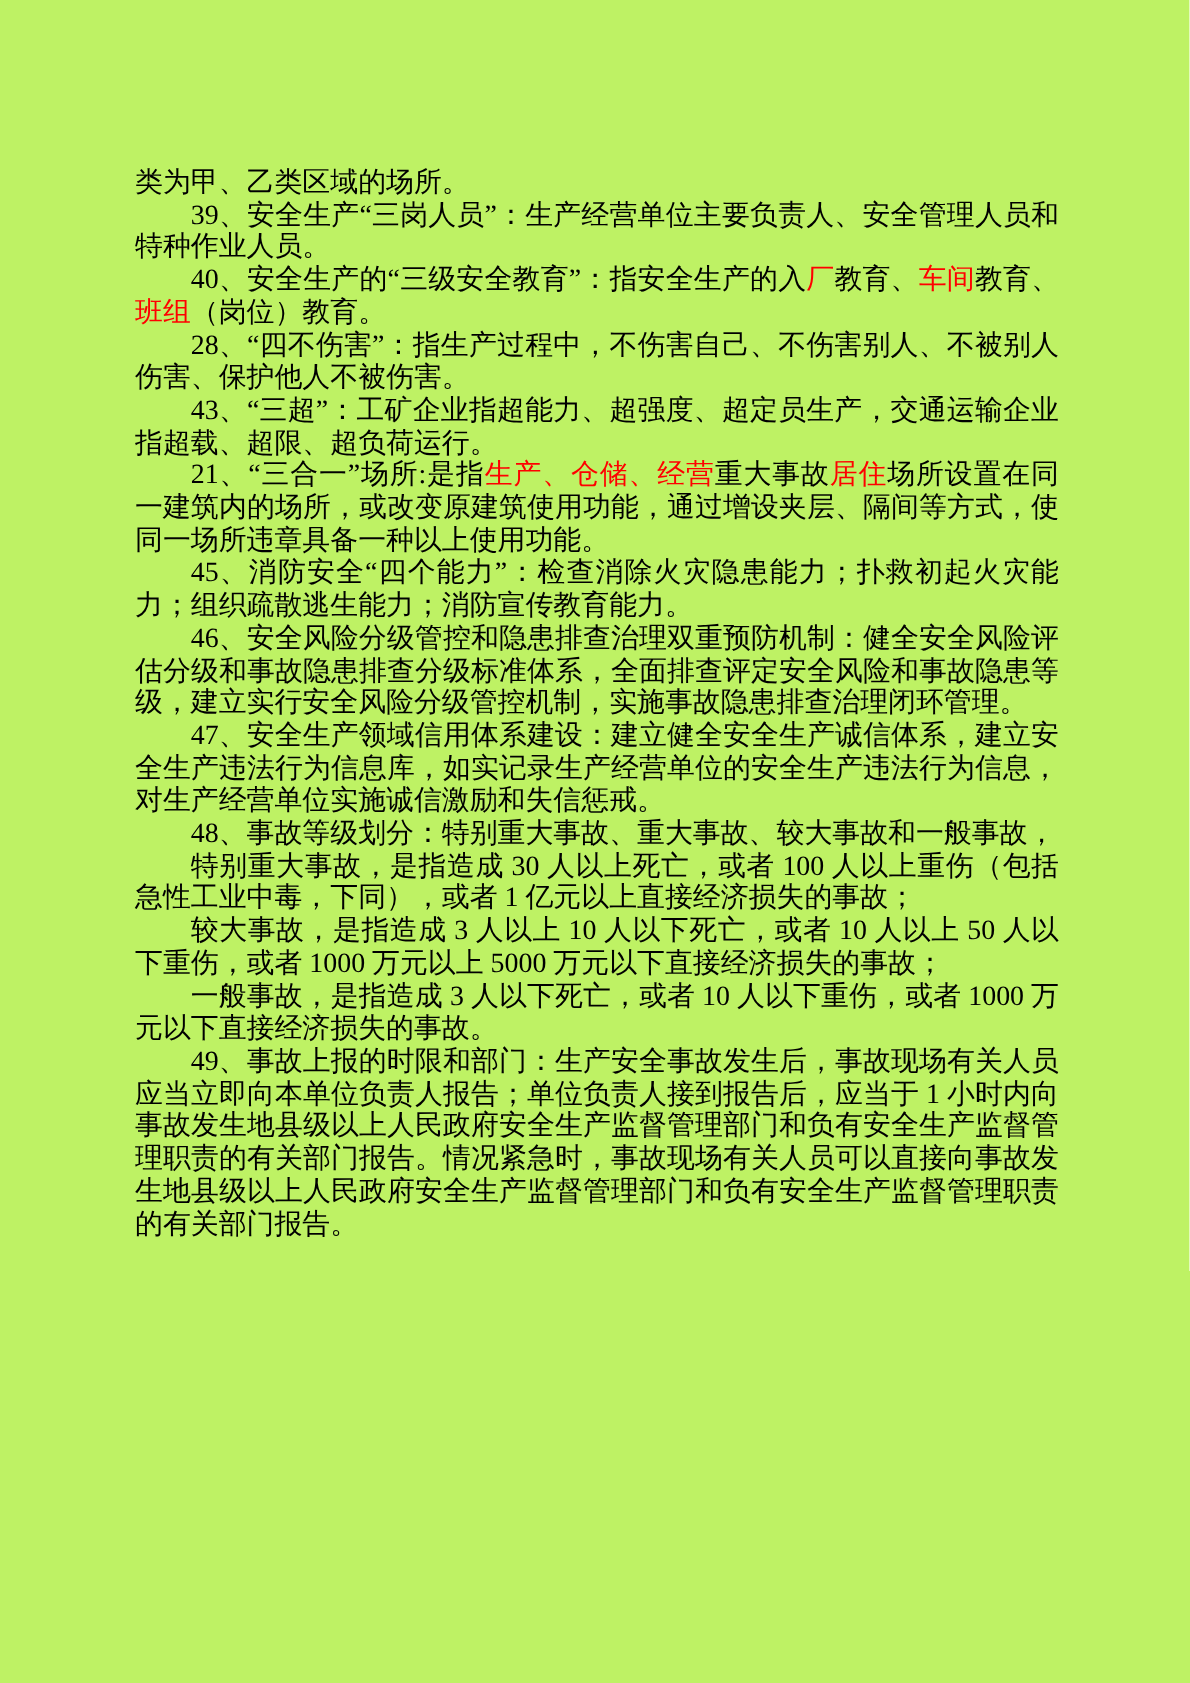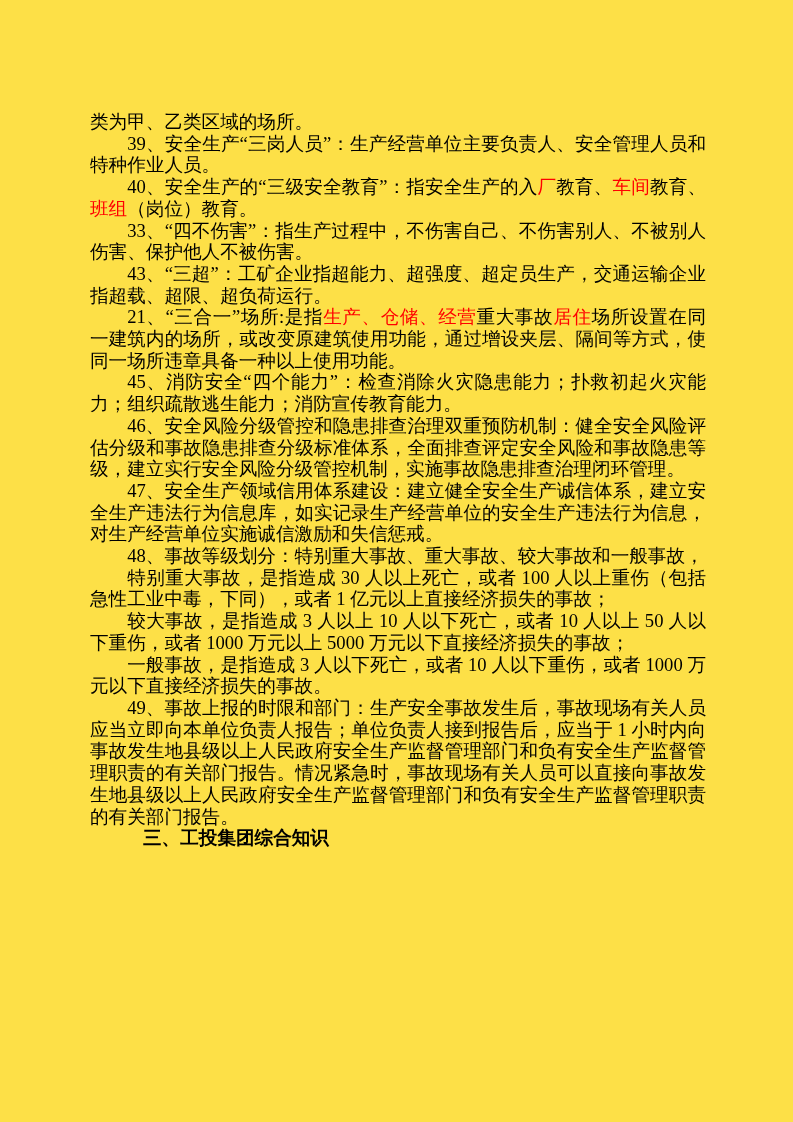--- a/index.html
+++ b/index.html
@@ -4,21 +4,21 @@
 <style>
   html, body {
     margin: 0;
     padding: 0;
     background: #ffffff;
   }
   .page {
     position: relative;
     width: 793px;
     height: 1122px;
-    background: #fde047;
+    background: #bef264;
     overflow: hidden;
   }
   .content {
     position: absolute;
     left: 90px;
     top: 111px;
     width: 616px;
     font-family: "Liberation Serif", "DejaVu Serif", serif;
     font-size: 18.6px;
     line-height: 21.7px;
@@ -49,21 +49,21 @@
 <div class="page">
   <div class="content">
 
     <p class="para continuation">类为甲、乙类区域的场所。</p>
 
     <p class="para">39、安全生产“三岗人员”：生产经营单位主要负责人、安全管理人员和特种作业人员。</p>
 
     <p class="para"><span>40、安全生产的“三级安全教育”：指安全生产的入</span><span class="red">厂</span><span>教育、</span><span class="red">车间</span><span>教育、</span><span class="red">班组</span><span>（岗位）教育。</span></p>
 
 
-    <p class="para">33、“四不伤害”：指生产过程中，不伤害自己、不伤害别人、不被别人伤害、保护他人不被伤害。</p>
+    <p class="para">28、“四不伤害”：指生产过程中，不伤害自己、不伤害别人、不被别人伤害、保护他人不被伤害。</p>
 
     <p class="para">43、“三超”：工矿企业指超能力、超强度、超定员生产，交通运输企业指超载、超限、超负荷运行。</p>
 
     <p class="para"><span>21、“三合一”场所:是指</span><span class="red">生产、仓储、经营</span><span>重大事故</span><span class="red">居住</span><span>场所设置在同一建筑内的场所，或改变原建筑使用功能，通过增设夹层、隔间等方式，使同一场所违章具备一种以上使用功能。</span></p>
 
     <p class="para">45、消防安全“四个能力”：检查消除火灾隐患能力；扑救初起火灾能力；组织疏散逃生能力；消防宣传教育能力。</p>
 
     <p class="para">46、安全风险分级管控和隐患排查治理双重预防机制：健全安全风险评估分级和事故隐患排查分级标准体系，全面排查评定安全风险和事故隐患等级，建立实行安全风险分级管控机制，实施事故隐患排查治理闭环管理。</p>
 
     <p class="para">47、安全生产领域信用体系建设：建立健全安全生产诚信体系，建立安全生产违法行为信息库，如实记录生产经营单位的安全生产违法行为信息，对生产经营单位实施诚信激励和失信惩戒。</p>
@@ -73,16 +73,15 @@
     <p class="para">特别重大事故，是指造成 30 人以上死亡，或者 100 人以上重伤（包括急性工业中毒，下同），或者 1 亿元以上直接经济损失的事故；</p>
 
 
     <p class="para">较大事故，是指造成 3 人以上 10 人以下死亡，或者 10 人以上 50 人以下重伤，或者 1000 万元以上 5000 万元以下直接经济损失的事故；</p>
 
     <p class="para">一般事故，是指造成 3 人以下死亡，或者 10 人以下重伤，或者 1000 万元以下直接经济损失的事故。</p>
 
     <p class="para">49、事故上报的时限和部门：生产安全事故发生后，事故现场有关人员应当立即向本单位负责人报告；单位负责人接到报告后，应当于 1 小时内向事故发生地县级以上人民政府安全生产监督管理部门和负有安全生产监督管理职责的有关部门报告。情况紧急时，事故现场有关人员可以直接向事故发生地县级以上人民政府安全生产监督管理部门和负有安全生产监督管理职责的有关部门报告。</p>
 
 
-    <p class="para heading">三、工投集团综合知识</p>
 
   </div>
 </div>
 
 </body></html>

